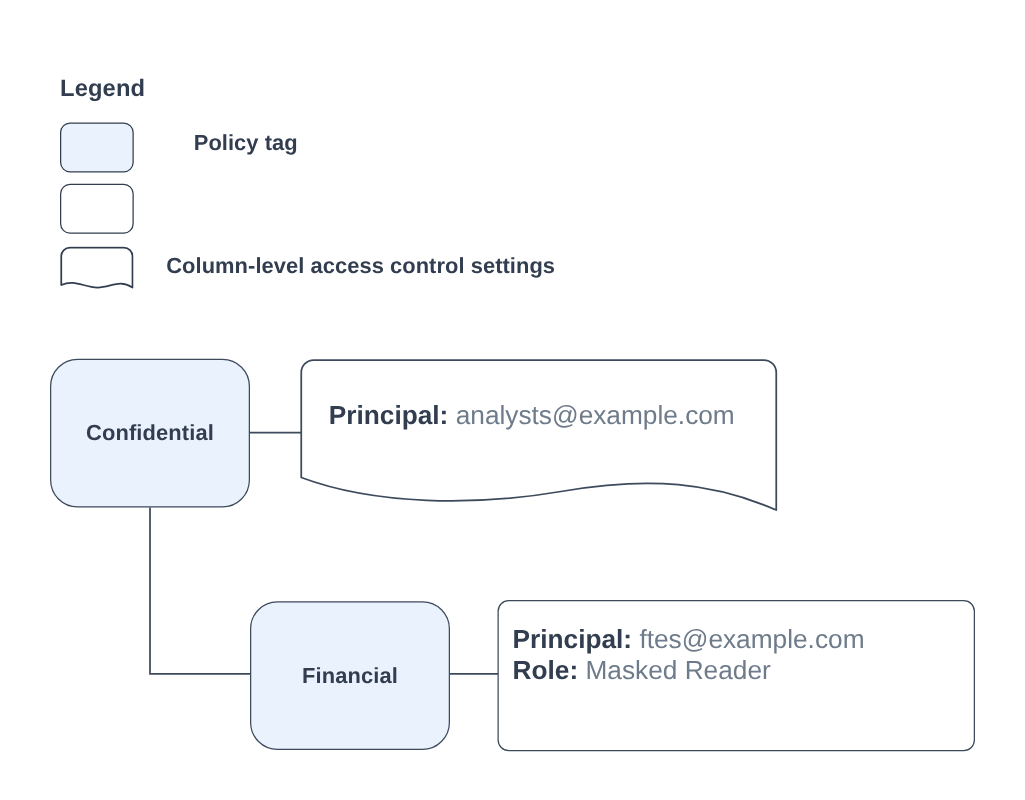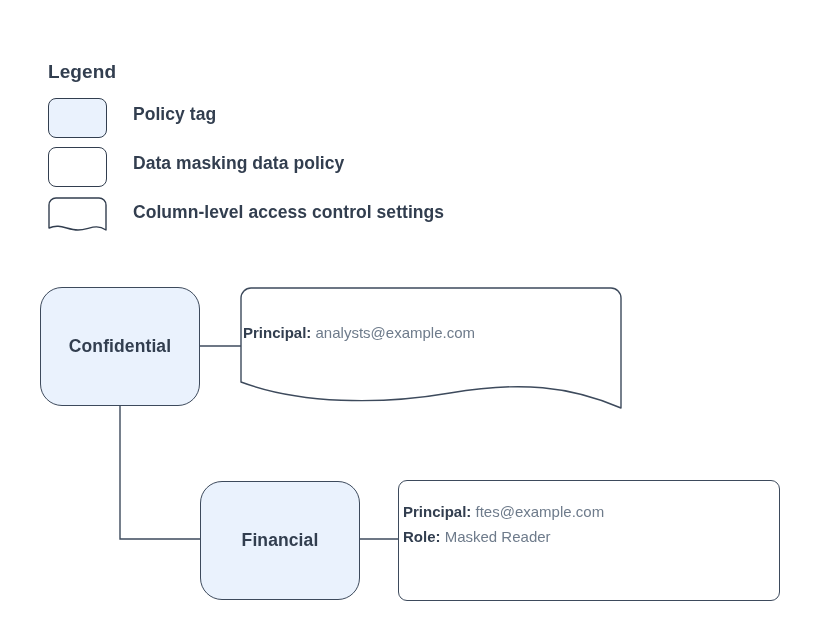--- a/index.html
+++ b/index.html
@@ -37,21 +37,21 @@
   }
   .legend-label {
     position: absolute;
     left: 133px;
     font-size: 17.5px;
     font-weight: bold;
     color: #323e4f;
     white-space: nowrap;
     letter-spacing: 0.05px;
   }
-  .legend-label.r0 { top: 104px; }
+  .legend-label.r0 { top: 104px; margin-left: 22px; }
   .legend-label.r1 { top: 153px; }
   .legend-label.r2 { top: 202px; }
 
   .legend-swatch {
     position: absolute;
     left: 48px;
     width: 59px;
   }
   .legend-swatch.sw0 { top: 98px;  height: 40px; }
   .legend-swatch.sw1 { top: 147px; height: 40px; }
@@ -85,35 +85,36 @@
   #node-confidential {
     left: 40px;  top: 287px;  width: 160px; height: 119px;
   }
   #node-financial {
     left: 200px; top: 481px;  width: 160px; height: 119px;
   }
 
   
   .detail-text {
     position: absolute;
-    font-size: 15px;
+    font-size: 21px;
     color: #6e7b8b;
     line-height: 25px;
     white-space: nowrap;
+    margin-left: 20px;
   }
   .detail-text b {
     color: #323e4f;
     font-weight: bold;
   }
   #detail-confidential-text {
     left: 243px;
     top: 320px;
   }
   #detail-financial-text {
-    left: 403px;
+    left: 390px;
     top: 499px;
   }
 
   .detail-box-plain {
     position: absolute;
     box-sizing: border-box;
     background: #ffffff;
     border: 1.4px solid #3d4a5c;
     border-radius: 9px;
   }
@@ -136,21 +137,20 @@
   <div class="legend-title">Legend</div>
 
   <div class="legend-swatch sw0">
     <div class="swatch-rect filled"></div>
   </div>
   <div class="legend-label r0">Policy tag</div>
 
   <div class="legend-swatch sw1">
     <div class="swatch-rect plain"></div>
   </div>
-  <div class="legend-label r1">Data masking data policy</div>
 
   <div class="legend-swatch sw2">
     <svg width="59" height="37" viewBox="0 0 59 37">
       <path d="M 8 1 H 51 A 7 7 0 0 1 58 8 V 33
                C 47 26, 41 33, 30 33
                C 19 33, 12 26, 1 31
                V 8 A 7 7 0 0 1 8 1 Z" fill="#ffffff" stroke="#323e4f" stroke-width="1.4" stroke-linejoin="round"></path>
     </svg>
   </div>
   <div class="legend-label r2">Column-level access control settings</div>

